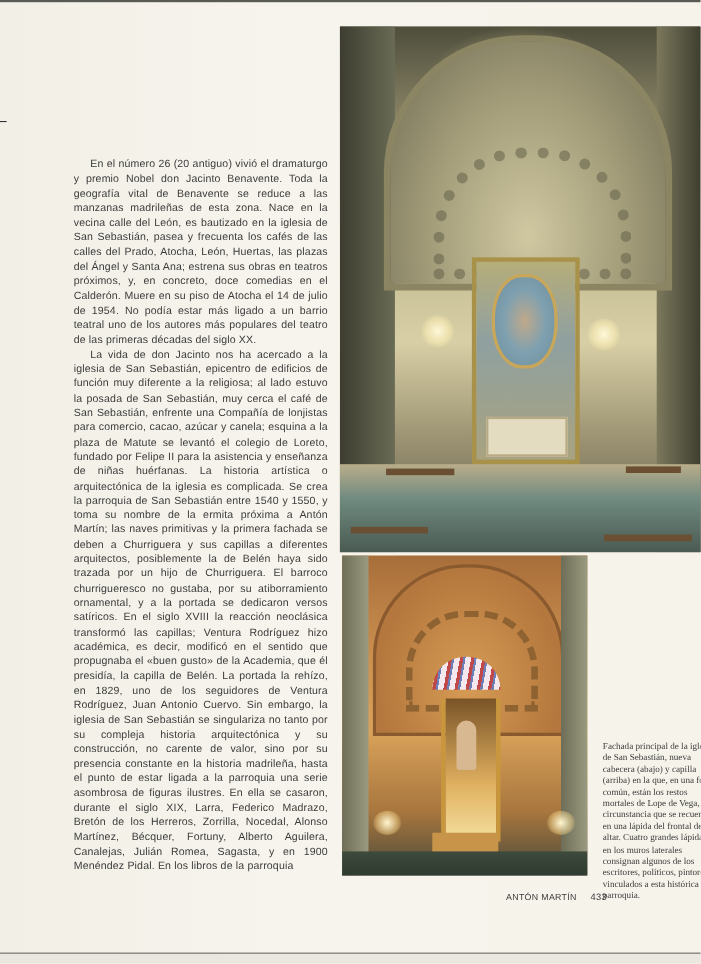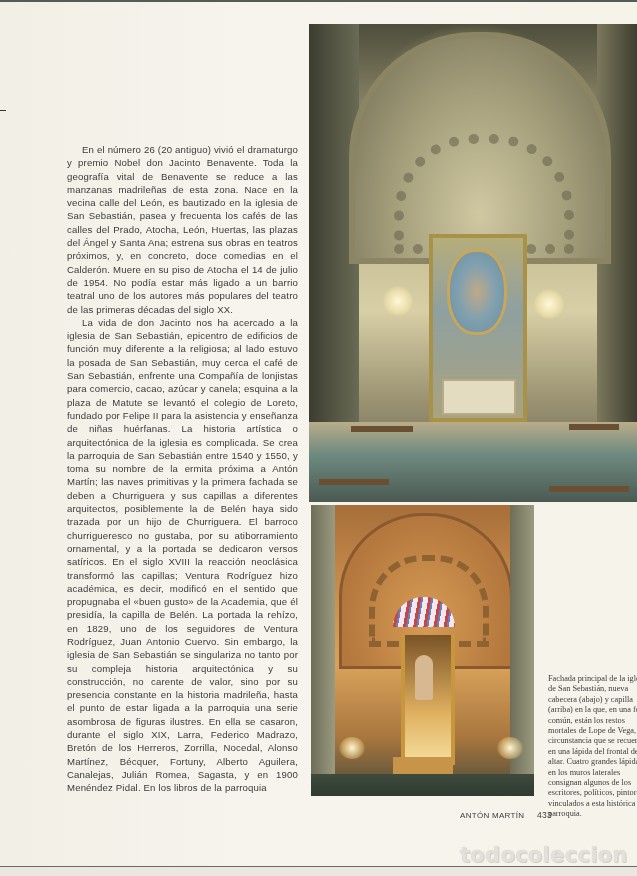--- a/index.html
+++ b/index.html
@@ -194,15 +194,14 @@
     <div>escritores, políticos, pintore</div>
     <div>vinculados a esta histórica</div>
     <div>parroquia.</div>
   </div>
 
   <div class="footer">
     <span>ANTÓN MARTÍN</span>
     <span class="page-num">433</span>
   </div>
 
-  <div class="watermark">todocoleccion</div>
 </div>
 <div class="bottom-strip"></div>
 
 </body></html>

